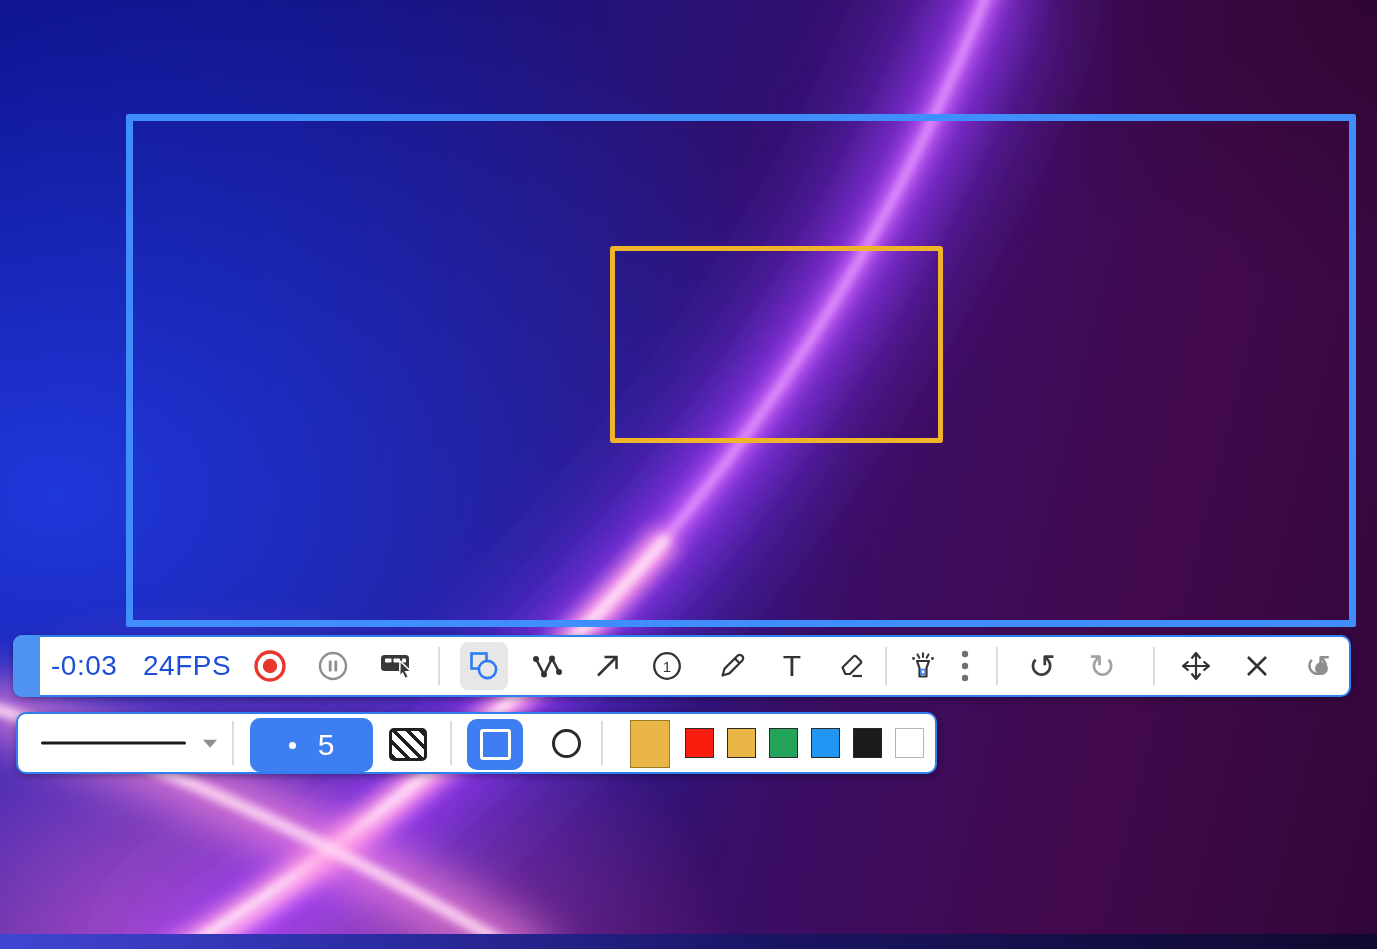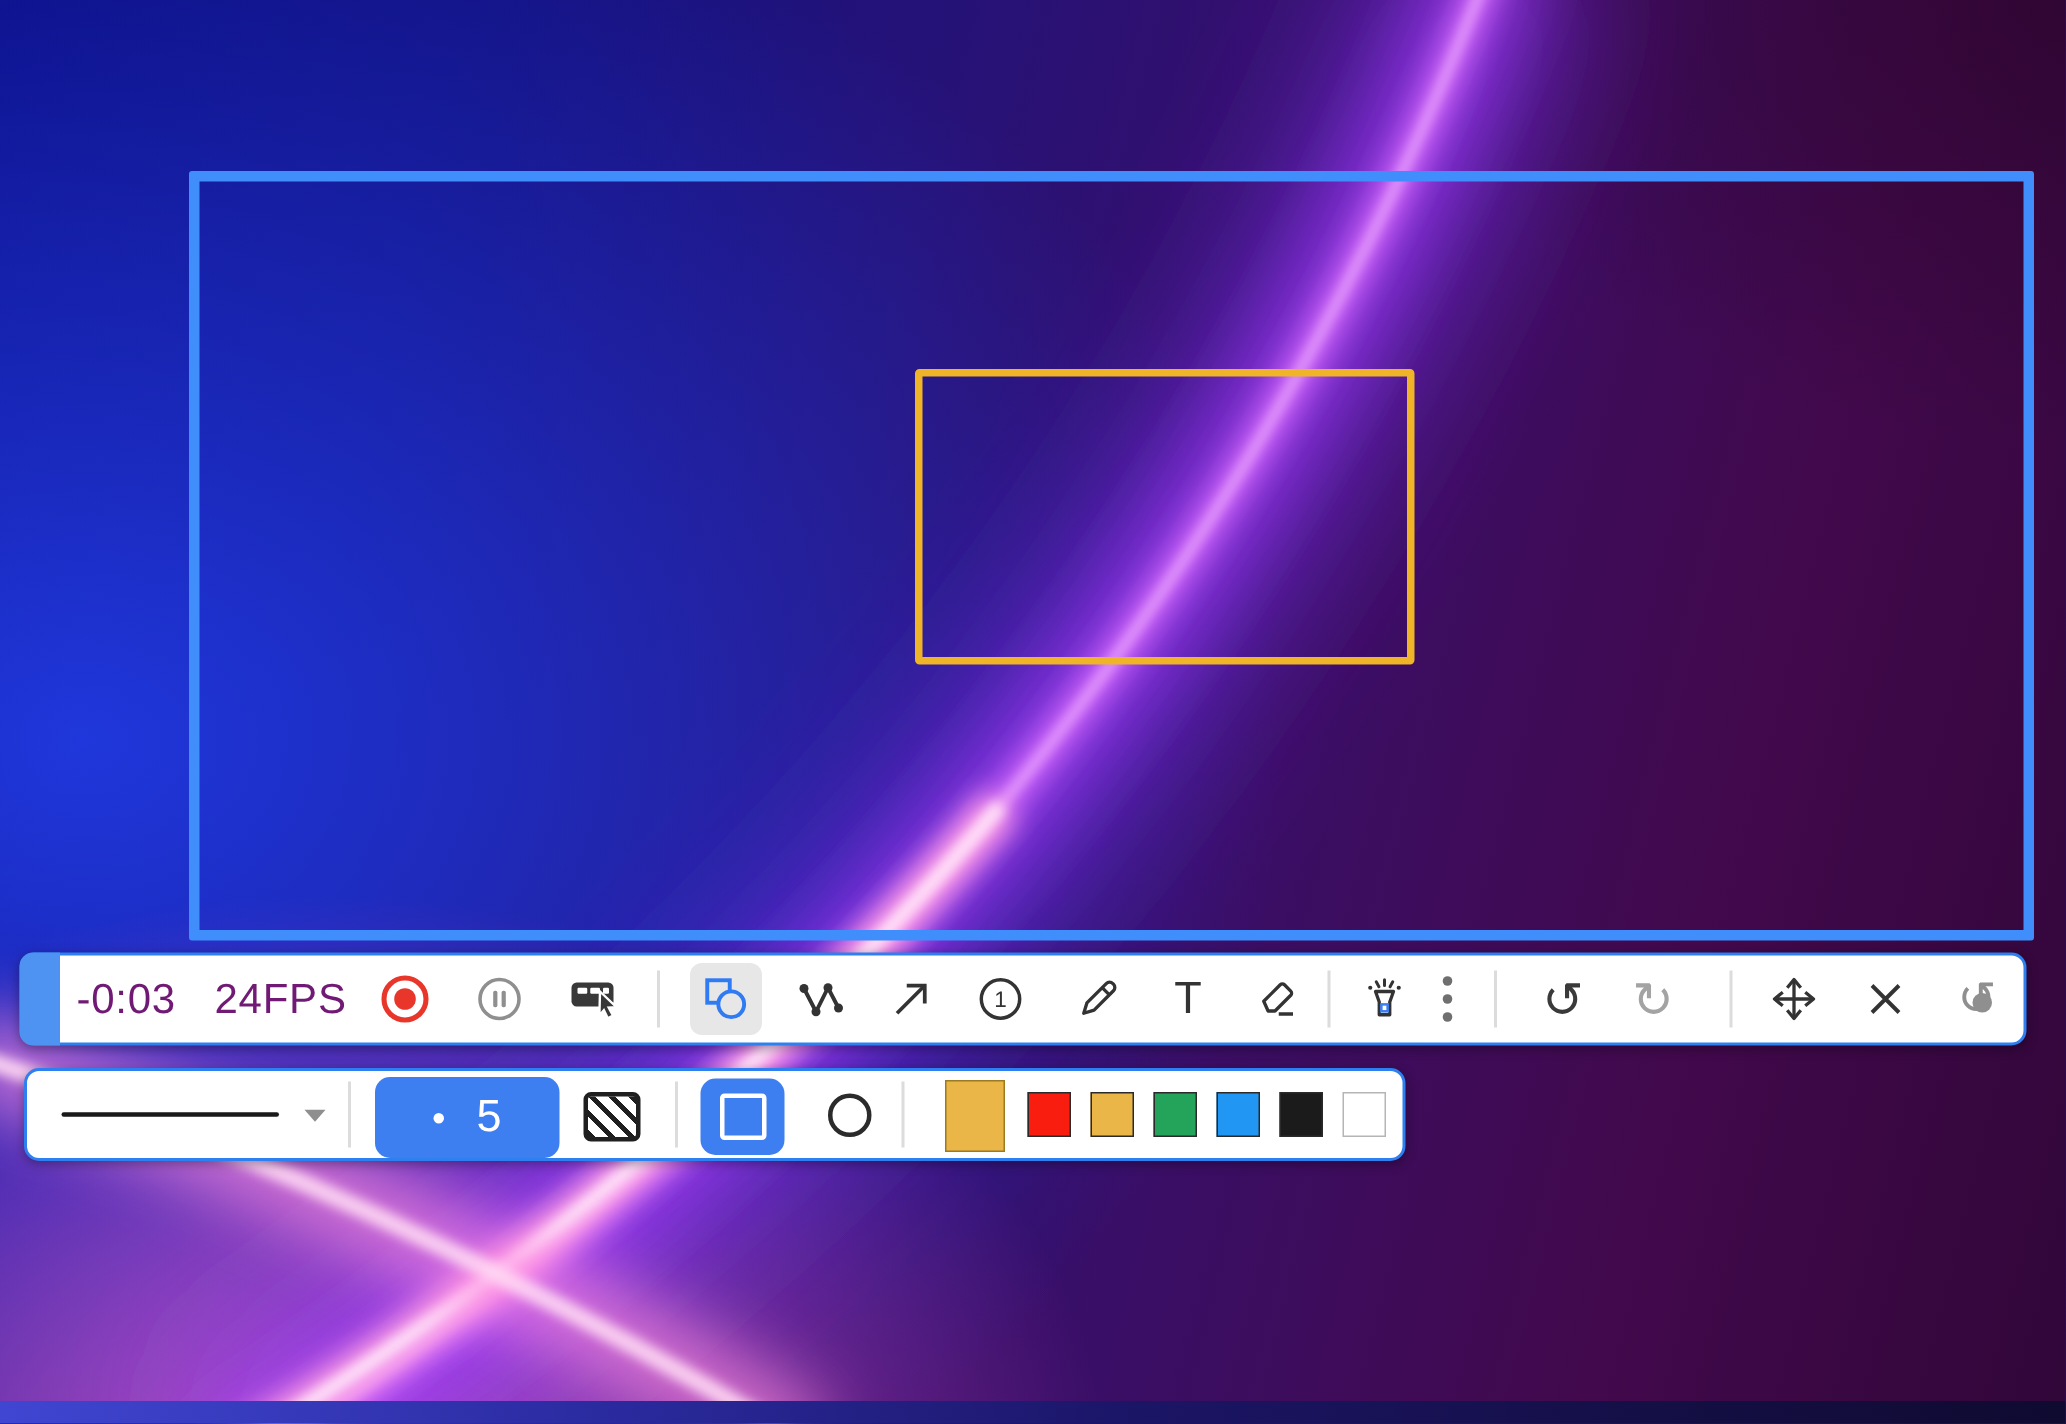--- a/index.html
+++ b/index.html
@@ -48,21 +48,21 @@
     width:48px;height:48px;display:flex;align-items:center;justify-content:center;
     background:transparent;border:none;padding:0;cursor:pointer;border-radius:8px;
   }
   .tbtn.active{background:#E7E7E7;}
   .divider{
     position:absolute;top:50%;transform:translate(-50%,-50%);
     width:2px;height:38px;background:#DCDCDC;
   }
   .hud-text{
     position:absolute;top:50%;transform:translateY(-50%);
-    font-size:28px;color:#701a75;letter-spacing:.5px;white-space:nowrap;
+    font-size:28px;color:#1d4ed8;letter-spacing:.5px;white-space:nowrap;
   }
   .glyph{font-family:"DejaVu Sans",sans-serif;line-height:1;display:block;}
   .glyph-undo{font-size:33px;color:#3A3A3A;}
   .glyph-redo{font-size:33px;color:#A3A3A3;}
   .glyph-restart{font-size:31px;color:#8F8F8F;}
   .restart-wrap{position:relative;width:32px;height:32px;display:flex;align-items:center;justify-content:center;}
   .restart-dot{position:absolute;left:13px;top:12px;width:13px;height:13px;border-radius:50%;background:#8F8F8F;}
   .text-tool-glyph{font-size:30px;color:#333;}
   
   .line-sample{position:absolute;left:19px;top:50%;transform:translateY(-50%);width:145px;height:3px;background:#1A1A1A;border-radius:2px;}

